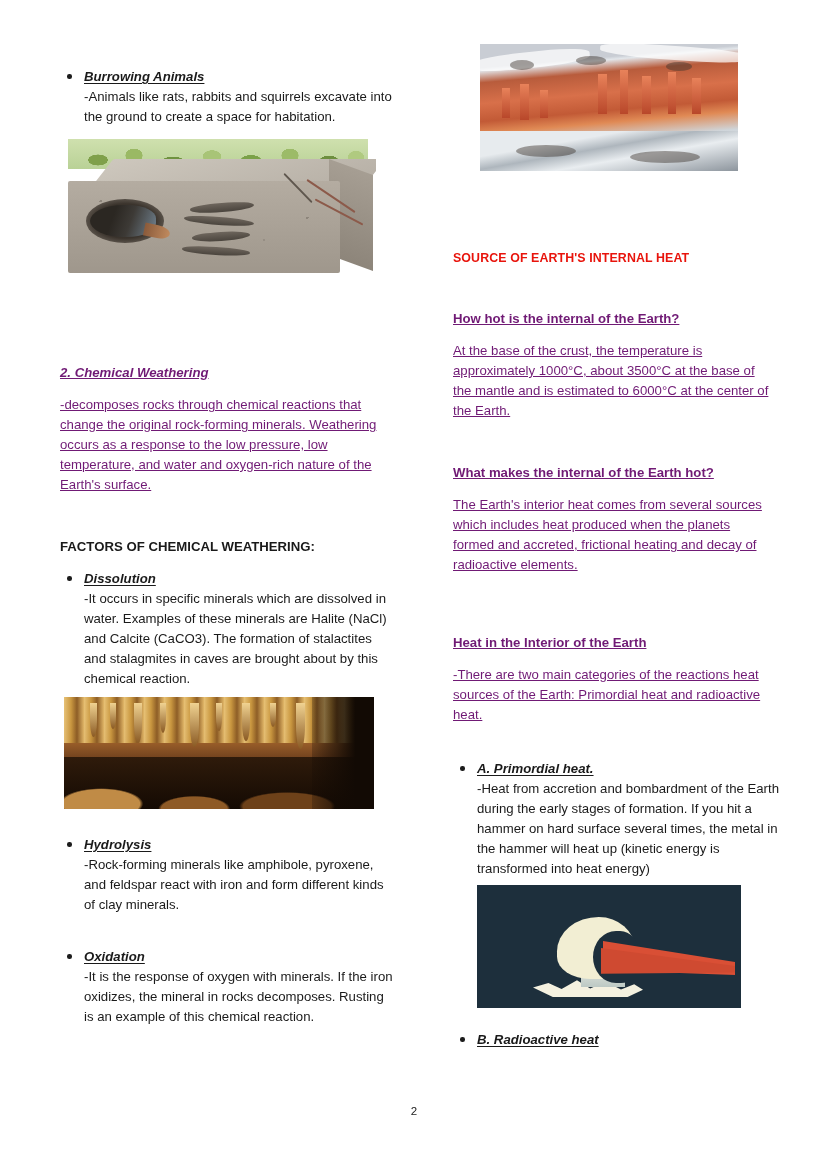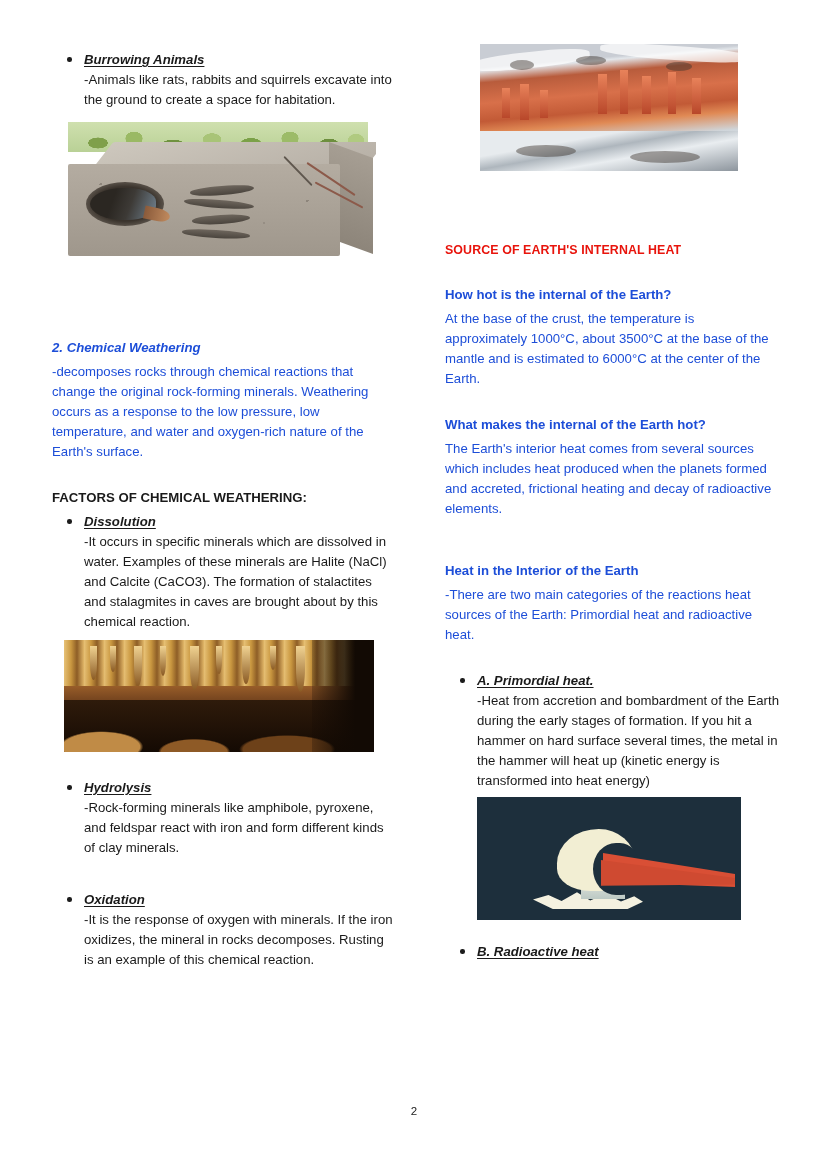--- a/index.html
+++ b/index.html
@@ -19,26 +19,27 @@
     height: 1171px;
     background: #fff;
   }
   .col {
     position: absolute;
     top: 0;
   }
   .col-left  { left: 48px;  width: 345px; }
   .col-right { left: 441px; width: 340px; }
 
-  p, li, h1, h2, h3, h4 { margin: 4px; padding: 0; }
+  p, li, h1, h2, h3, h4 { margin: 12px; padding: 0; }
 
   .txt {
     font-size: 13.2px;
     line-height: 20px;
-    color: #1d4ed8;
+    color: #701a75;
+    text-decoration: underline;
   }
   .bold { font-weight: bold; }
   .ital { font-style: italic; }
   .redhead {
     color: #e8140c;
     font-weight: bold;
     font-size: 12.4px;
     letter-spacing: 0.1px;
     line-height: 18px;
   }
@@ -278,21 +279,21 @@
     text-align: center;
     font-size: 11.5px;
     color: #1c1c1c;
   }
 </style>
 </head>
 <body>
 
 <div class="page">
 
-  <div class="col col-left" style="top:50px;">
+  <div class="col col-left" style="top:67px;">
 
     <div class="bullet-item">
       <span class="dot"></span>
       <span class="bullet-title">Burrowing Animals</span>
       <span class="bullet-body">-Animals like rats, rabbits and squirrels excavate into the ground to create a space for habitation.</span>
     </div>
 
     <div class="spacer-sm"></div>
 
     <div class="fig fig-burrow">

